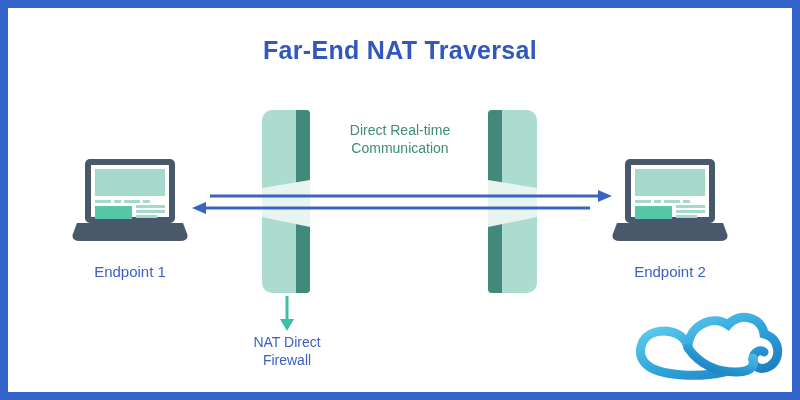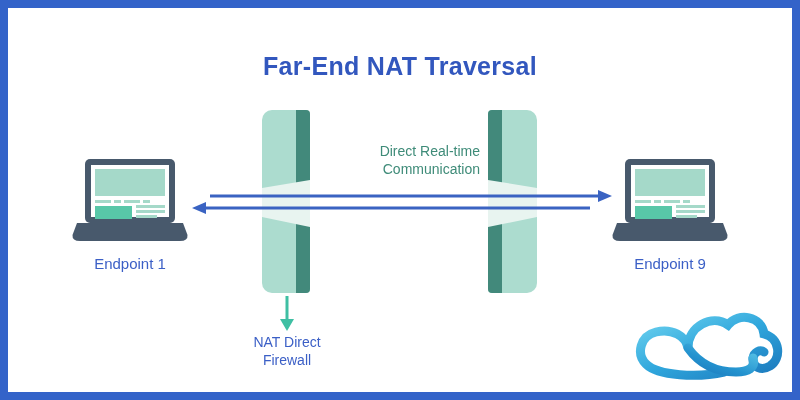--- a/index.html
+++ b/index.html
@@ -5,32 +5,32 @@
   html,body{margin:0;padding:0;background:#fff;}
   .canvas{
     position:relative;width:800px;height:400px;background:#fff;overflow:hidden;
     font-family:"Liberation Sans", sans-serif;
   }
   .frame{
     position:absolute;inset:0;box-sizing:border-box;z-index:100;pointer-events:none;
     border:8px solid var(--c-border,#3363C9);
   }
   .title{
-    position:absolute;top:36px;left:0;right:0;margin:16px;text-align:center;
+    position:absolute;top:36px;left:0;right:0;margin:0;text-align:center;
     font-size:25px;font-weight:700;color:var(--c-title,#3257BE);letter-spacing:.3px;
   }
   .comm-label{
-    position:absolute;left:320px;top:121px;width:160px;text-align:right;
-    font-size:14px;line-height:18px;color:var(--c-teal-text,#3E8B78);margin-top:21px;
+    position:absolute;left:320px;top:121px;width:160px;text-align:center;
+    font-size:14px;line-height:18px;color:var(--c-teal-text,#3E8B78);
   }
   .endpoint{position:absolute;width:116px;text-align:center;}
   .ep1{left:72px;top:159px;}
   .ep2{left:612px;top:159px;}
   .ep-label{
-    margin-top:8px;font-size:15px;color:var(--c-label-blue,#3B5FC6);
+    margin-top:16px;font-size:15px;color:var(--c-label-blue,#3B5FC6);
   }
   .barrier{
     position:absolute;top:110px;height:183px;overflow:hidden;
     background:var(--c-barrier-light,#ACDCCF);
   }
   .b1{left:262px;width:48px;border-radius:10px 4px 4px 10px;}
   .b2{left:488px;width:49px;border-radius:4px 10px 10px 4px;}
   .strip{position:absolute;top:0;bottom:0;width:14px;background:var(--c-barrier-dark,#42897B);}
   .b1 .strip{right:0;}
   .b2 .strip{left:0;}
@@ -79,21 +79,21 @@
       <rect x="23" y="41" width="16" height="3" fill="#A5D9C9"></rect>
       <rect x="42" y="41" width="7" height="3" fill="#A5D9C9"></rect>
       <rect x="52" y="41" width="16" height="3" fill="#A5D9C9"></rect>
       <rect x="71" y="41" width="7" height="3" fill="#A5D9C9"></rect>
       <rect x="23" y="47" width="37" height="13" fill="#58C7A8"></rect>
       <rect x="64" y="46" width="29" height="3" fill="#A5D9C9"></rect>
       <rect x="64" y="51" width="29" height="3" fill="#A5D9C9"></rect>
       <rect x="64" y="56" width="21" height="3" fill="#A5D9C9"></rect>
       <path d="M5,64 L111,64 L115.5,76 Q116,82 108,82 L8,82 Q0,82 0.5,76 Z" fill="#48596C"></path>
     </svg>
-    <div class="ep-label">Endpoint 9</div>
+    <div class="ep-label">Endpoint 2</div>
   </div>
 
   <div class="barrier b1">
     <div class="strip"></div>
     <div class="wedge"></div>
   </div>
   <div class="barrier b2">
     <div class="strip"></div>
     <div class="wedge"></div>
   </div>

